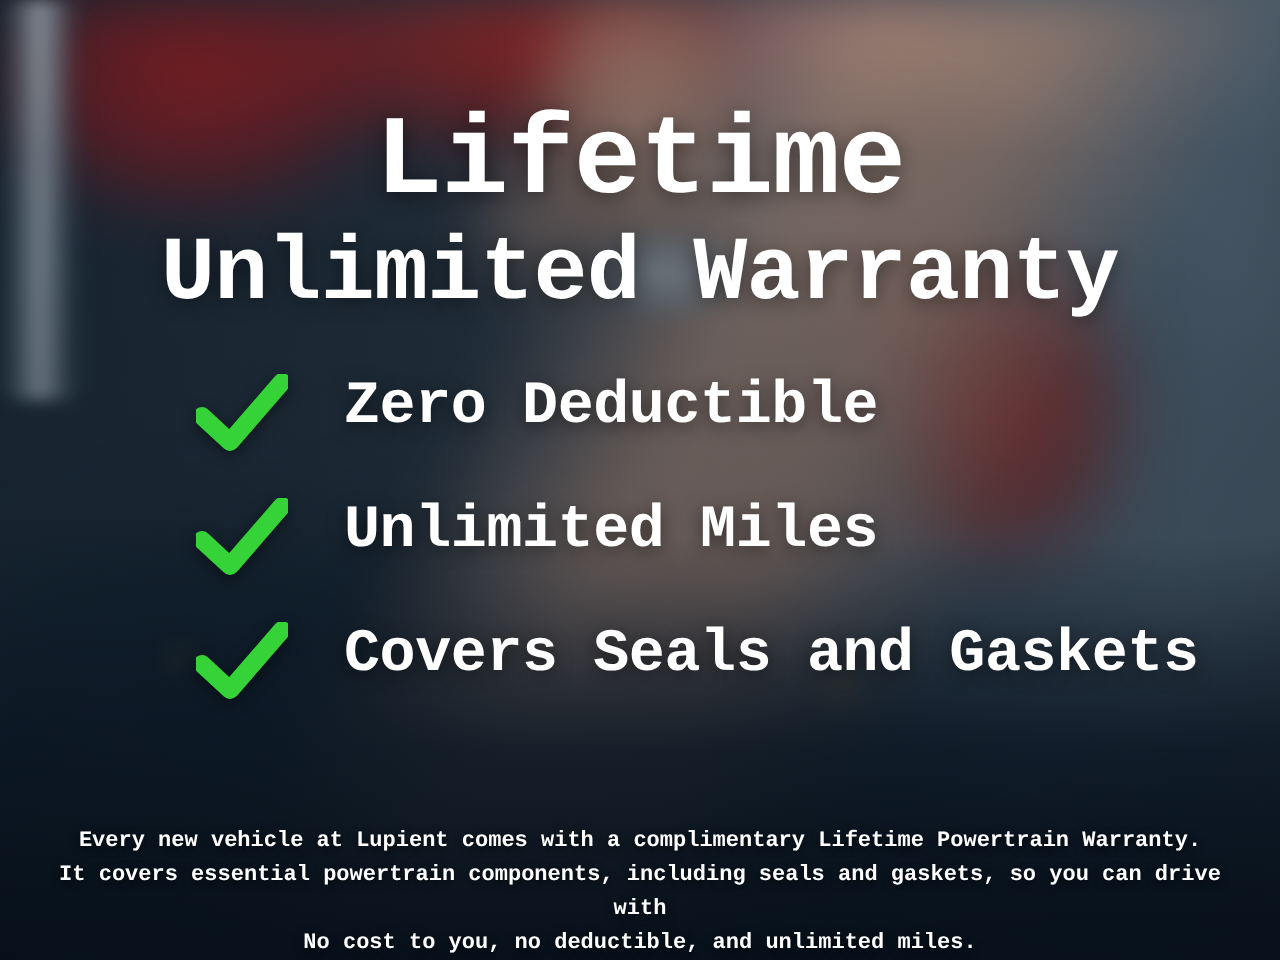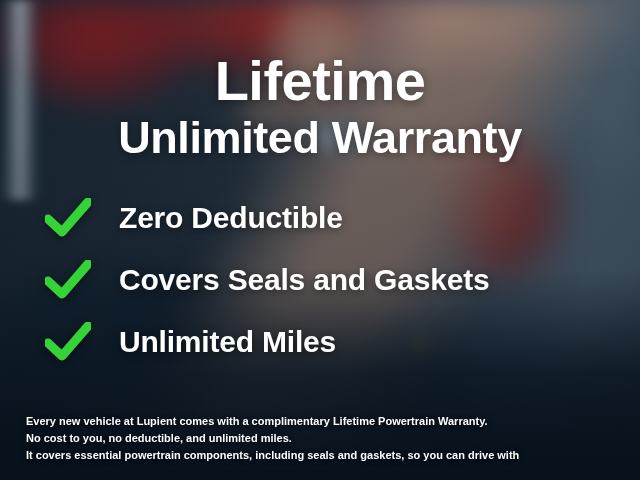--- a/index.html
+++ b/index.html
@@ -6,21 +6,21 @@
   html, body {
     margin: 0;
     padding: 0;
     background: #0d1620;
   }
   #banner {
     position: relative;
     width: 640px;
     height: 480px;
     overflow: hidden;
-    font-family: Liberation Sans, sans-serif;
+    font-family: Liberation Mono, monospace;
     -webkit-font-smoothing: antialiased;
   }
 
   
   .bg-layer {
     position: absolute;
     inset: 0;
     pointer-events: none;
   }
   
@@ -158,23 +158,23 @@
     text-shadow: 0 2px 10px rgba(0,0,0,0.45);
   }
 
   .features {
     margin: 22px 0 0 0;
     padding: 0;
     list-style: none;
   }
   .feature-row {
     display: flex;
-    align-items: center;
+    align-items: flex-start;
     height: 62px;
-    padding-left: 45px;
+    padding-left: 98px;
   }
   .check-icon {
     width: 46px;
     height: 40px;
     flex: 0 0 46px;
     display: block;
     filter: drop-shadow(0 2px 4px rgba(0,0,0,0.45));
   }
   .feature-label {
     margin-left: 28px;
@@ -184,21 +184,21 @@
     letter-spacing: -0.2px;
     white-space: nowrap;
     text-shadow: 0 2px 9px rgba(0,0,0,0.5);
   }
 
   .description {
     position: absolute;
     left: 0;
     right: 0;
     top: 392px;
-    text-align: left;
+    text-align: center;
     color: #ffffff;
     font-size: 11px;
     font-weight: 700;
     line-height: 17px;
     padding: 0 26px;
     box-sizing: border-box;
     text-shadow: 0 1px 5px rgba(0,0,0,0.75);
   }
   .description p {
     margin: 0;
@@ -235,32 +235,32 @@
         <svg class="check-icon" viewBox="0 0 46 40">
           <path d="M3 21 L17 34 L43 4" fill="none" stroke="#35d338" stroke-width="9" stroke-linecap="round" stroke-linejoin="round"></path>
         </svg>
         <span class="feature-label">Zero Deductible</span>
       </li>
 
       <li class="feature-row">
         <svg class="check-icon" viewBox="0 0 46 40">
           <path d="M3 21 L17 34 L43 4" fill="none" stroke="#35d338" stroke-width="9" stroke-linecap="round" stroke-linejoin="round"></path>
         </svg>
-        <span class="feature-label">Covers Seals and Gaskets</span>
+        <span class="feature-label">Unlimited Miles</span>
       </li>
 
       <li class="feature-row">
         <svg class="check-icon" viewBox="0 0 46 40">
           <path d="M3 21 L17 34 L43 4" fill="none" stroke="#35d338" stroke-width="9" stroke-linecap="round" stroke-linejoin="round"></path>
         </svg>
-        <span class="feature-label">Unlimited Miles</span>
+        <span class="feature-label">Covers Seals and Gaskets</span>
       </li>
 
     </ul>
 
     <div class="description">
       <p>Every new vehicle at Lupient comes with a complimentary Lifetime Powertrain Warranty.</p>
+      <p>It covers essential powertrain components, including seals and gaskets, so you can drive with</p>
       <p>No cost to you, no deductible, and unlimited miles.</p>
-      <p>It covers essential powertrain components, including seals and gaskets, so you can drive with</p>
     </div>
 
   </div>
 </div>
 
 </body></html>

